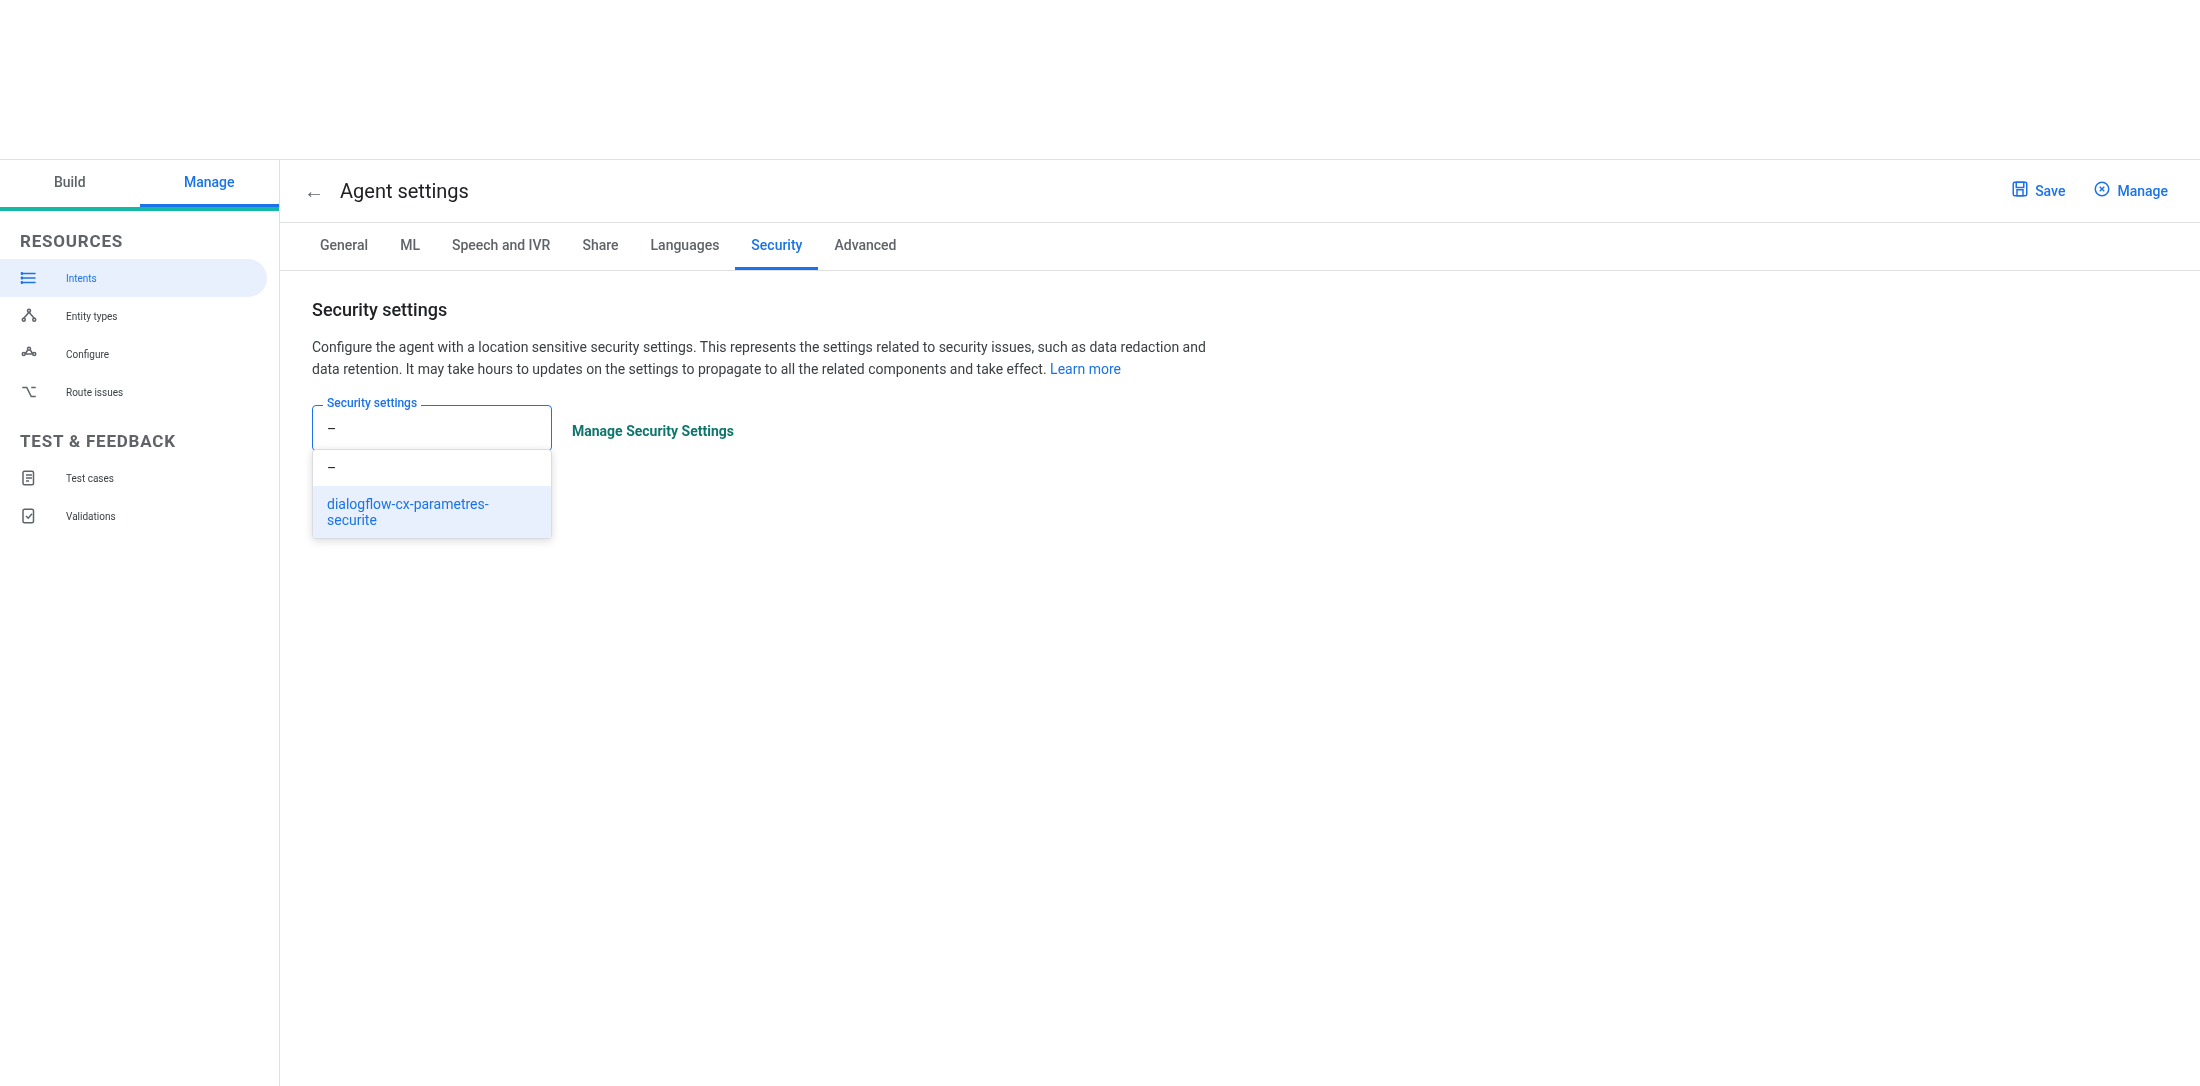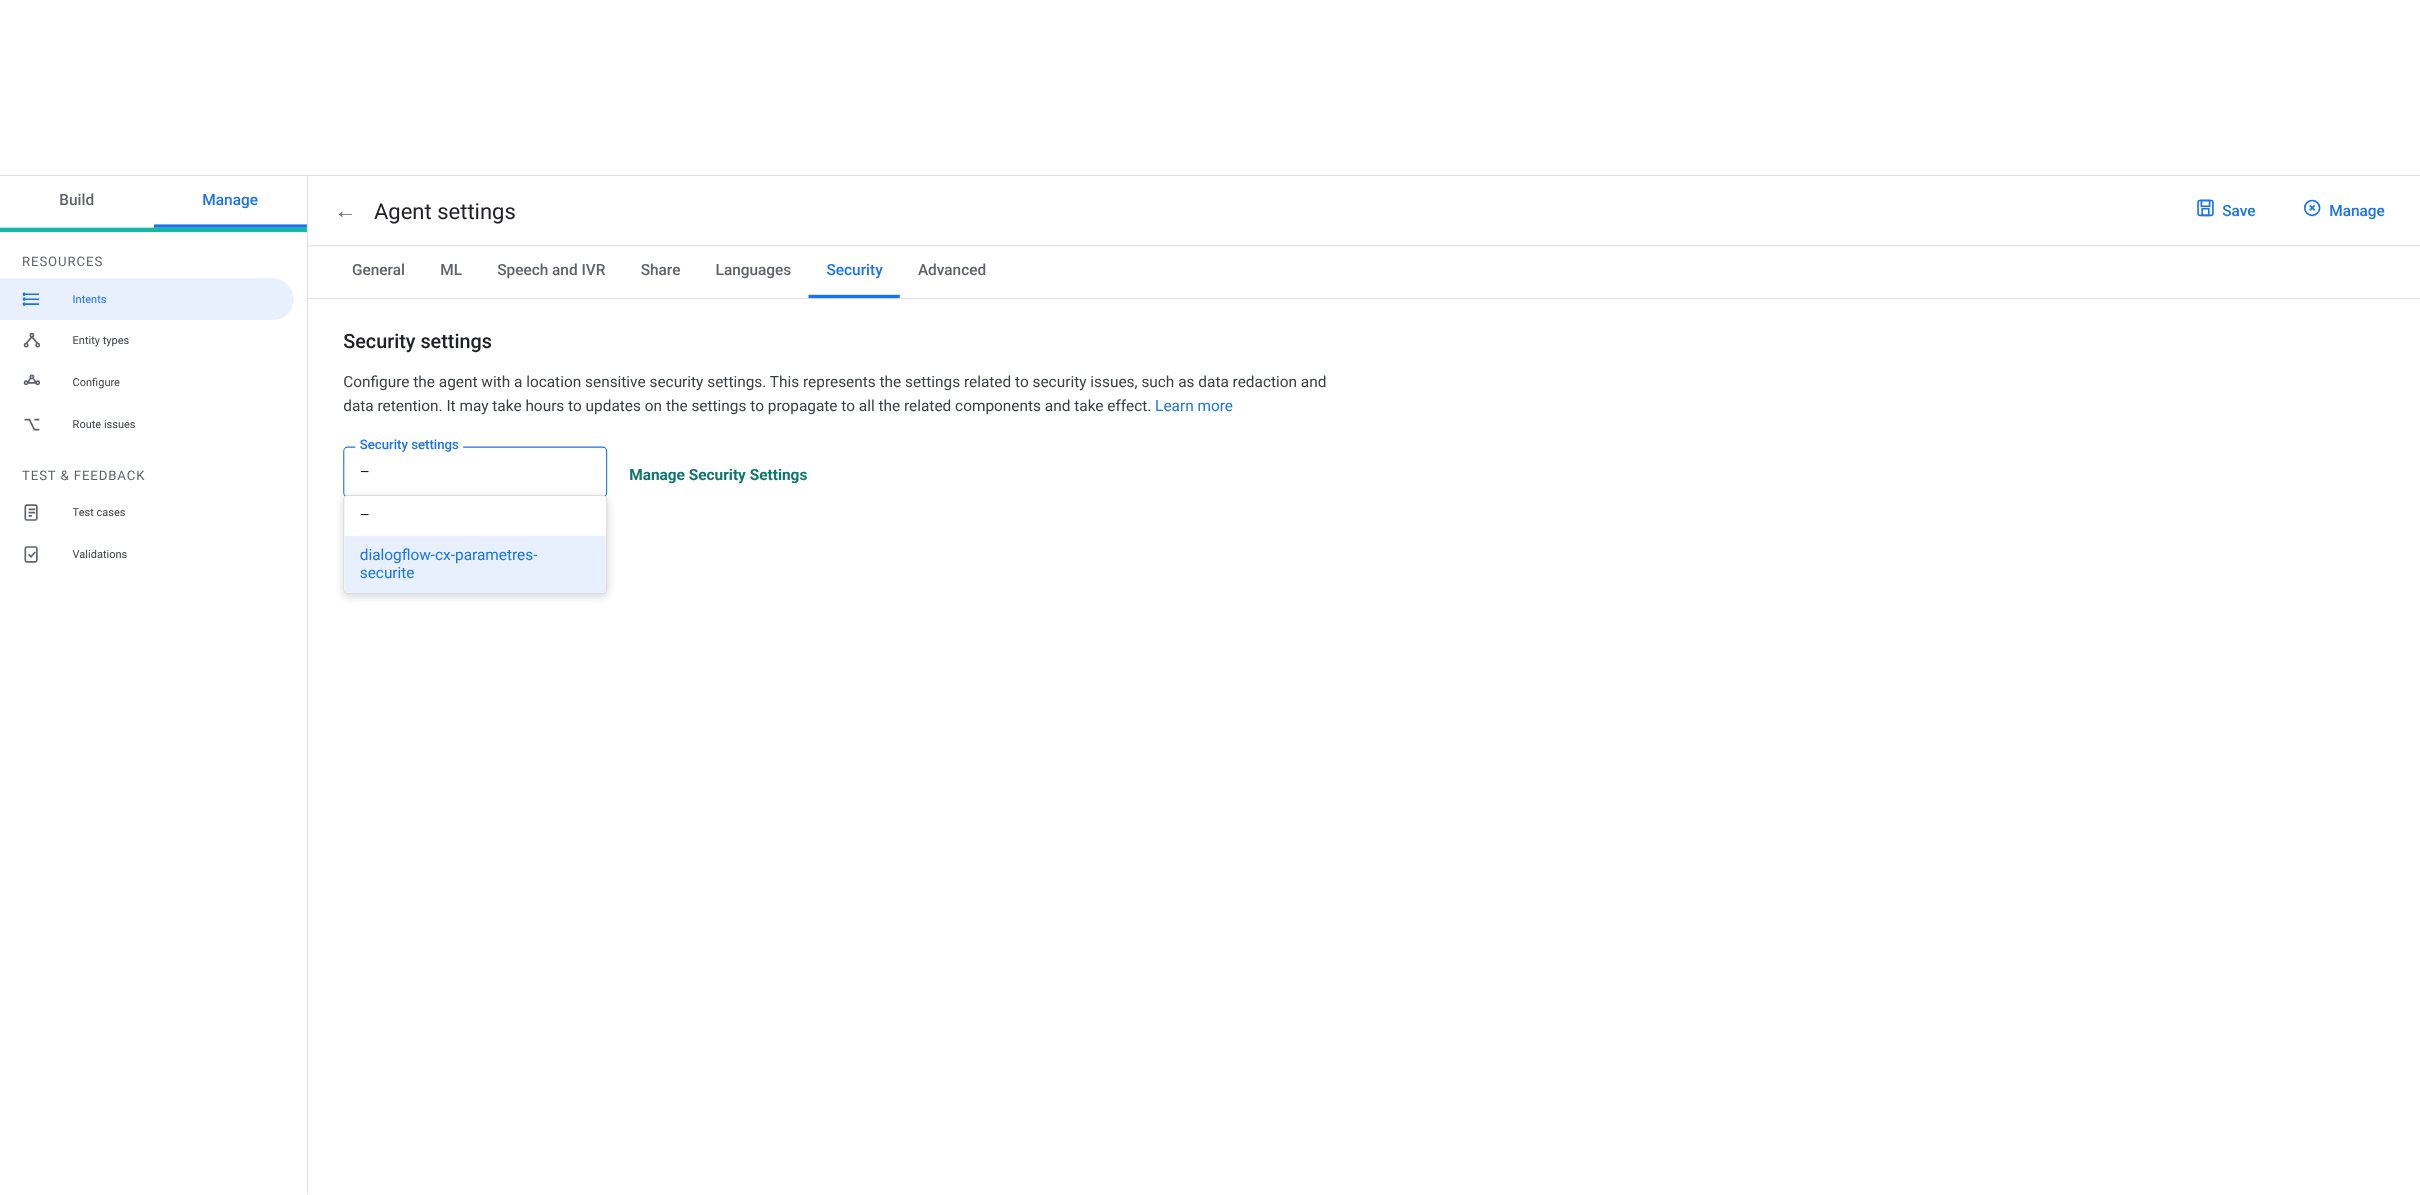--- a/index.html
+++ b/index.html
@@ -45,22 +45,22 @@
       font-weight: 500;
       border-bottom: 3px solid transparent;
     }
 
     .sidebar-tab.active {
       color: #1a73e8;
       border-bottom: 3px solid #1a73e8;
     }
 
     .sidebar-section-label {
-      font-size: 12px;
-      font-weight: 400;
+      font-size: 17px;
+      font-weight: 700;
       color: #5f6368;
       letter-spacing: 0.8px;
       padding: 20px 20px 8px 20px;
       text-transform: uppercase;
     }
 
     .sidebar-item {
       display: flex;
       align-items: center;
       padding: 10px 20px;
@@ -115,21 +115,21 @@
 
     .page-title {
       font-size: 20px;
       font-weight: 400;
       color: #202124;
       flex: 1;
     }
 
     .header-actions {
       display: flex;
-      gap: 27px;
+      gap: 12px;
     }
 
     .action-btn {
       display: flex;
       align-items: center;
       gap: 6px;
       color: #1a73e8;
       font-size: 14px;
       font-weight: 500;
       cursor: pointer;

